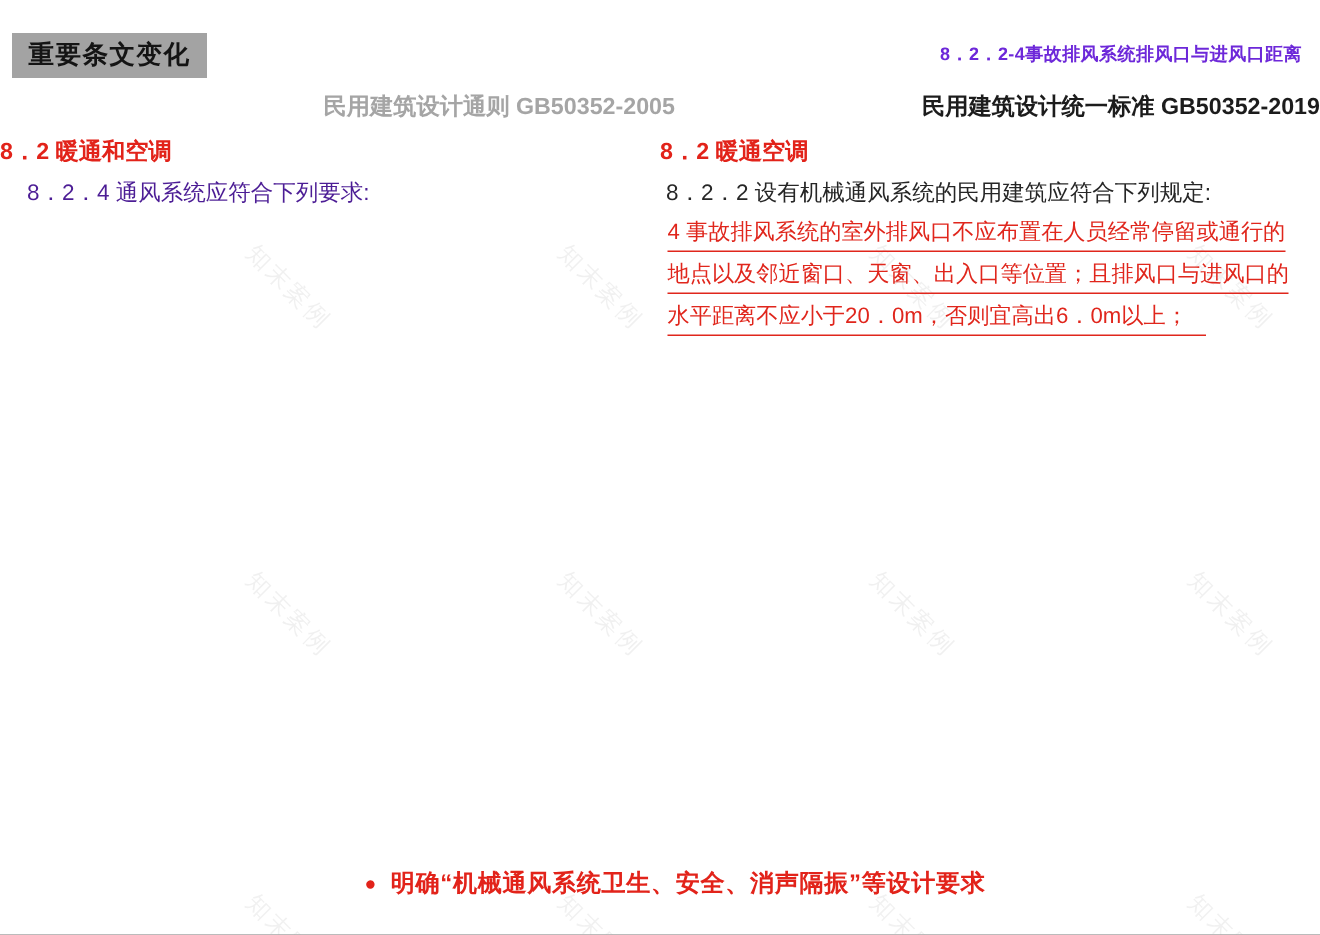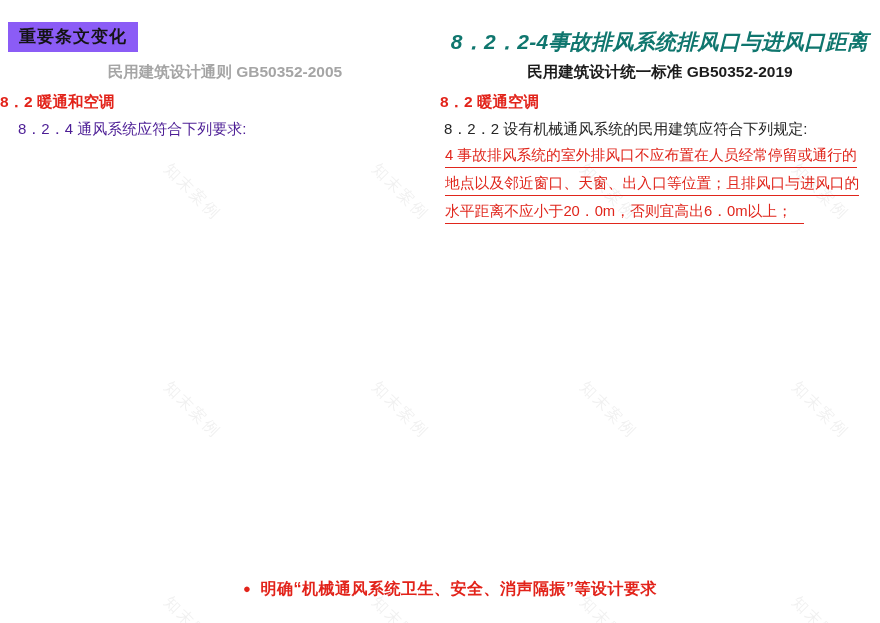--- a/index.html
+++ b/index.html
@@ -18,37 +18,36 @@
     font-size:16px;
     letter-spacing:2px;
     color:#000;
     opacity:0.055;
     white-space:nowrap;
     pointer-events:none;
   }
   
   .badge{
     position:absolute;left:8px;top:22px;
-    background:#8b5cf6;color:#141414;
+    background:#a3a3a3;color:#141414;
     font-size:17px;font-weight:bold;
     padding:3px 11px 4px 11px;
     letter-spacing:1px;
   }
   
   .section-ref{
     position:absolute;top:28px;right:12px;
-    color:#0f766e;font-size:21px;font-weight:bold;
+    color:#6d28d9;font-size:12px;font-weight:bold;
     letter-spacing:0.3px;
-    font-style:italic;
   }
   
   .col{position:absolute;top:63px;}
   .col-old{left:0;width:450px;}
   .col-new{left:440px;width:440px;}
-  .col-title{font-size:15.5px;font-weight:bold;text-align:center;line-height:18px;}
+  .col-title{font-size:15.5px;font-weight:bold;text-align:right;line-height:18px;}
   .col-old .col-title{color:#a5a5a5;}
   .col-new .col-title{color:#1c1c1c;}
   .col-chapter{font-size:15.5px;font-weight:bold;color:#e2231a;margin-top:12px;line-height:18px;}
   .col-clause{font-size:15px;margin-top:9px;line-height:18px;text-align:left;}
   .col-old .col-clause{color:#4c1d95;padding-left:18px;}
   .col-new .col-clause{color:#262626;padding-left:4px;}
   
   .highlight{margin-top:9px;padding-left:5px;}
   .hl-line{
     display:table;

